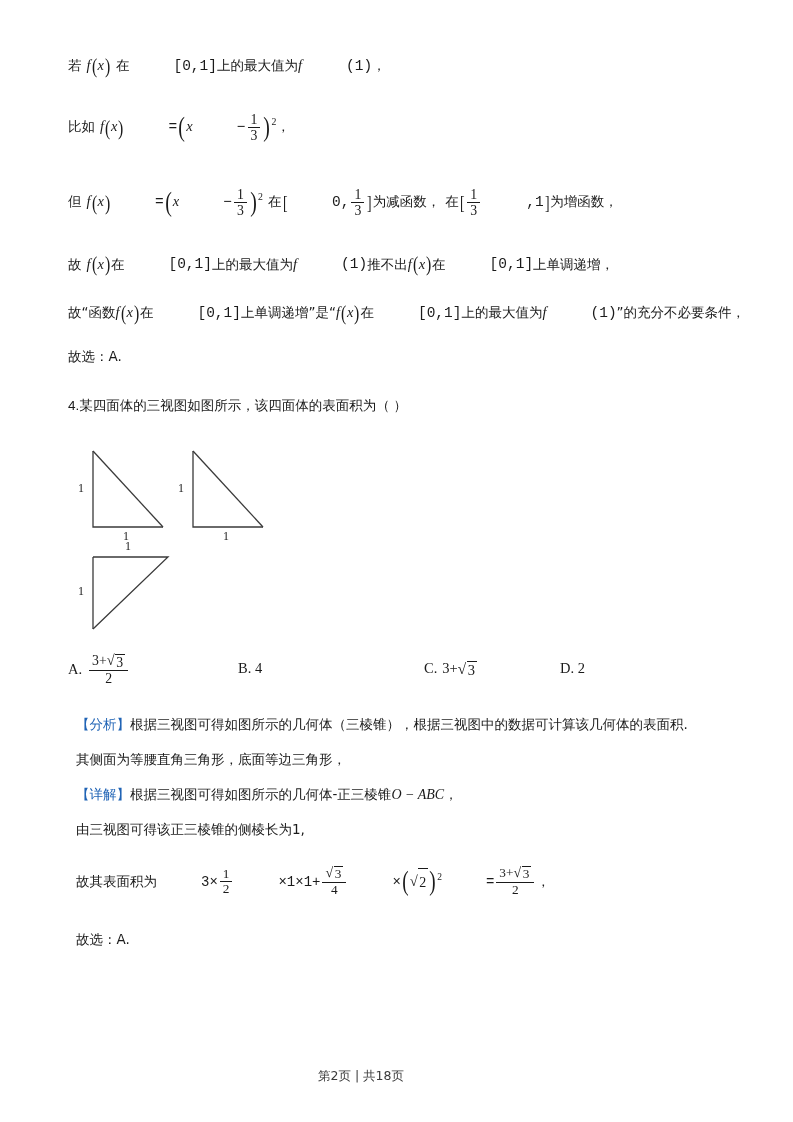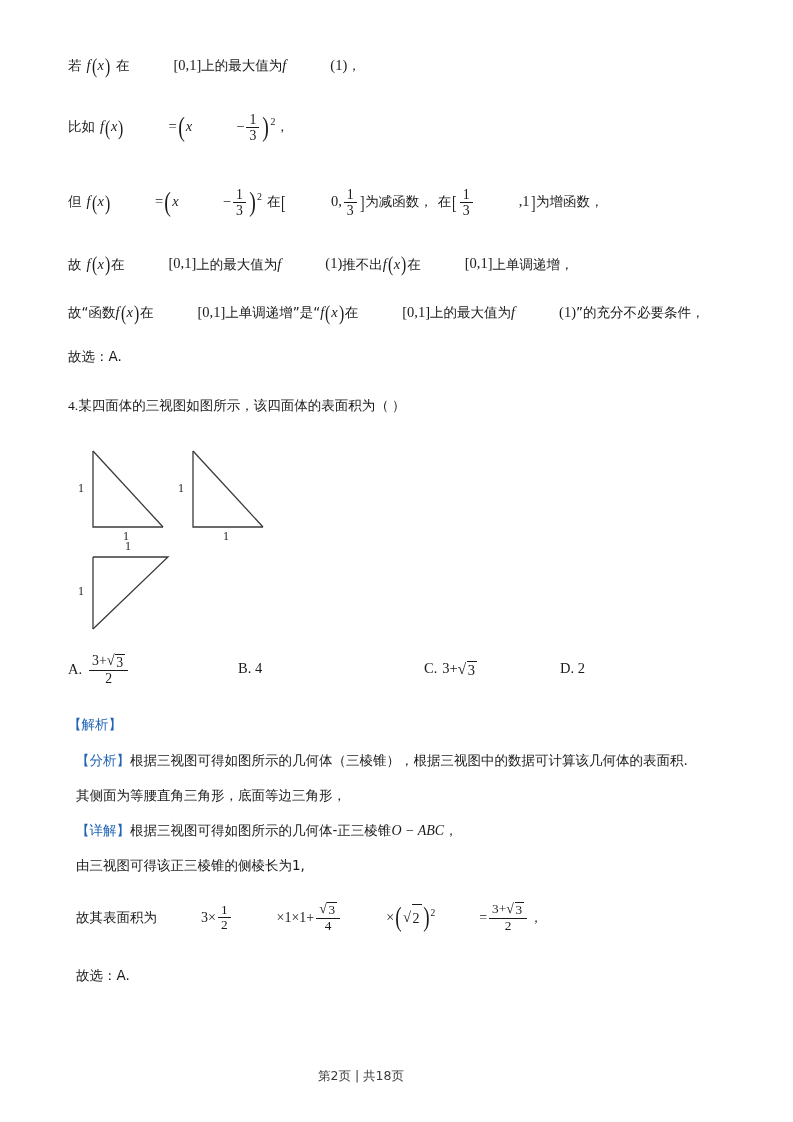--- a/index.html
+++ b/index.html
@@ -28,21 +28,21 @@
     top: 52px;
     width: 660px;
   }
   .line {
     font-size: 14.5px;
     line-height: 1.35;
     margin: 0 0 20px 0;
     white-space: nowrap;
   }
   .mi { font-family: "Liberation Serif", serif; font-style: italic; }
-  .mn { font-family: Liberation Serif, serif; font-style: normal; padding-left: 44px; }
+  .mn { font-family: Liberation Mono, monospace; font-style: normal; padding-left: 44px; }
   .cn { font-family: "DejaVu Sans", sans-serif; font-size: 13.5px; font-style: normal; }
   .sp { display: inline-block; width: 5px; }
 
   
   .frac {
     display: inline-block;
     vertical-align: middle;
     text-align: center;
     font-size: 0.95em;
     line-height: 1.1;
@@ -101,21 +101,21 @@
     top: -0.06em;
     font-size: 1.05em;
   }
   .sqrt > .rad {
     display: inline-block;
     border-top: 1px solid #1a1a1a;
     padding: 0 2px 0 1px;
   }
 
   .q-head {
-    font-family: Liberation Serif, serif;
+    font-family: Liberation Sans, sans-serif;
     font-size: 13.5px;
     margin: 0 0 6px 0;
   }
   .ans-label {
     color: #1f63b5;
     font-family: "DejaVu Sans", sans-serif;
     font-size: 13.5px;
   }
   .blue-line {
     margin: 0 0 18px 0;
@@ -212,23 +212,20 @@
         <span>A.</span><span class="sp"></span><span class="frac"><span class="num"><span>3+</span><span class="sqrt"><span class="rad">3</span></span></span><span class="den">2</span></span>
       </div>
       <div class="choice" style="left:170px; top:6px;">B. 4</div>
       <div class="choice" style="left:356px; top:6px;">
         <span>C.</span><span class="sp"></span><span>3+</span><span class="sqrt"><span class="rad">3</span></span>
       </div>
       <div class="choice" style="left:492px; top:6px;">D. 2</div>
     </div>
 
 
-    <div class="blue-line">
-      <span class="ans-label">【解析】</span>
-    </div>
 
     <div class="det-line">
       <span class="ans-label">【分析】</span><span class="cn">根据三视图可得如图所示的几何体（三棱锥），根据三视图中的数据可计算该几何体的表面积.</span>
     </div>
 
     <div class="det-line">
       <span class="cn">其侧面为等腰直角三角形，底面等边三角形，</span>
     </div>
 
     <div class="det-line">

